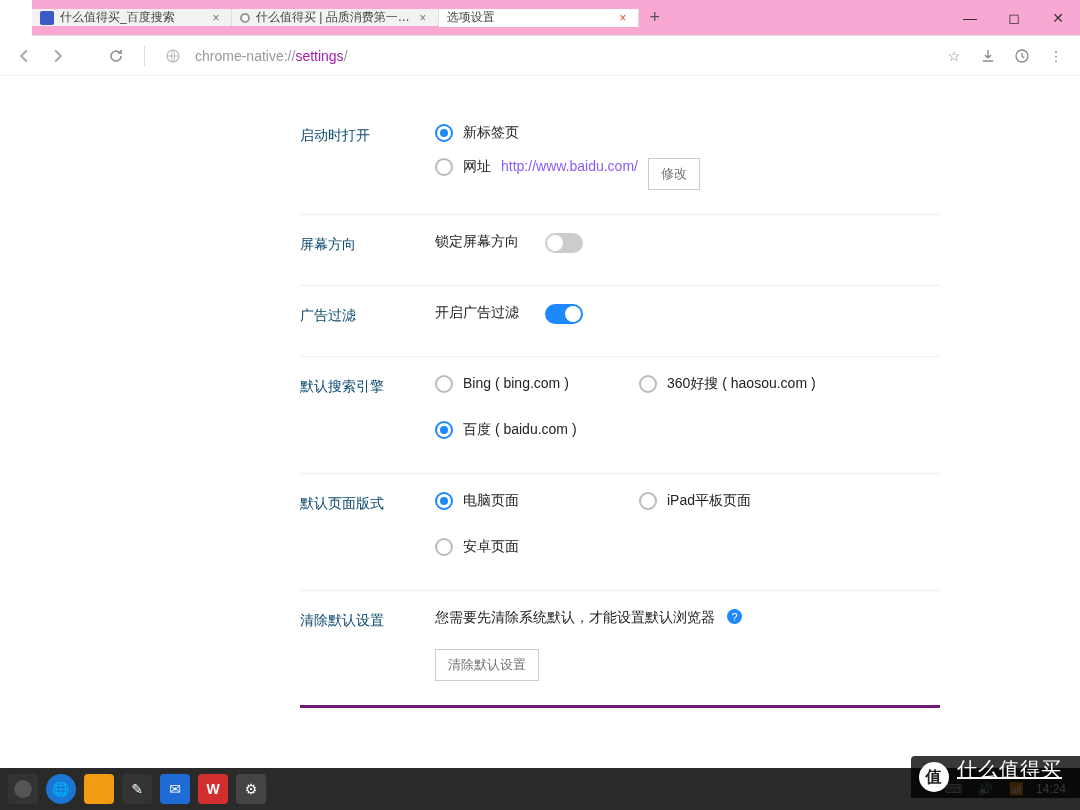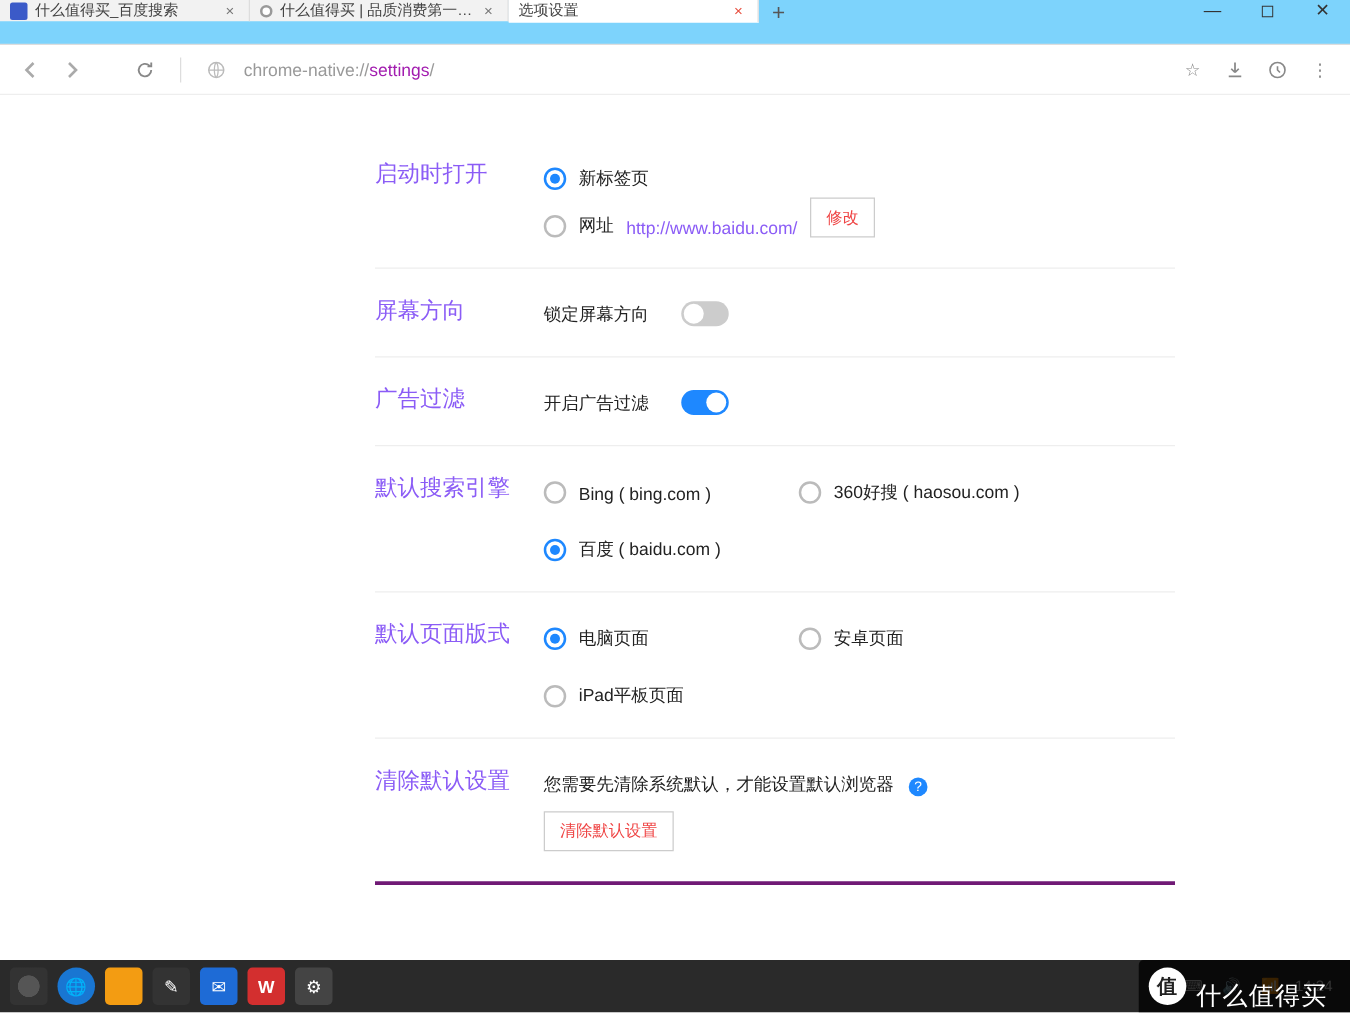--- a/index.html
+++ b/index.html
@@ -1,19 +1,19 @@
 <!DOCTYPE html>
 <html><head>
 <meta charset="utf-8">
 <style>
 * { margin: 0; padding: 0; box-sizing: border-box; }
 body { font-family: "Microsoft YaHei", Arial, sans-serif; font-size: 14px; color: #222; background: #fff; width: 1080px; height: 810px; overflow: hidden; position: relative; }
 
 
-.tabs { height: 36px; background: #7dd3fc; display: flex; align-items: flex-start; border-bottom: 1px solid #ddd; }
+.tabs { height: 36px; background: #f9a8d4; display: flex; align-items: center; border-bottom: 1px solid #ddd; margin-left: 32px; }
 .tab { min-width: 200px; padding: 0 8px; display: flex; align-items: center; gap: 6px; border-right: 1px solid #ddd; font-size: 12px; color: #444; position: relative; background: #f2f2f2; }
 .tab.active { background: #fff; border-bottom: 1px solid #fff; margin-bottom: -1px; }
 .tab .favicon { width: 14px; height: 14px; border-radius: 2px; flex-shrink: 0; }
 .tab .label { flex: 1; white-space: nowrap; overflow: hidden; text-overflow: ellipsis; }
 .tab .close { width: 14px; text-align: center; color: #777; cursor: pointer; }
 .tab.active .close { color: #e74c3c; }
 .newtab { width: 32px; display: flex; align-items: center; justify-content: center; color: #555; font-size: 18px; cursor: pointer; }
 .sys-btns { margin-left: auto; display: flex; }
 .sys-btns span { width: 44px; display: flex; align-items: center; justify-content: center; cursor: pointer; color: #333; }
 
@@ -21,42 +21,42 @@
 .addrbar { height: 40px; display: flex; align-items: center; gap: 10px; padding: 0 12px; border-bottom: 1px solid #eee; }
 .nav-icn { width: 24px; height: 24px; display: flex; align-items: center; justify-content: center; color: #888; cursor: pointer; }
 .addrbar .divider { width: 1px; height: 20px; background: #ddd; margin: 0 6px; }
 .url { color: #999; font-size: 14px; }
 .url b { color: #a21caf; font-weight: normal; }
 .spacer { flex: 1; }
 
 
 .content { padding: 30px 0 20px 300px; height: calc(100% - 36px - 40px - 42px); overflow: auto; }
 .section { display: flex; padding: 18px 0 24px; border-bottom: 1px solid #eee; width: 640px; }
-.section-label { width: 135px; flex-shrink: 0; color: #8b5cf6; font-size: 18px; padding-top: 3px; }
+.section-label { width: 135px; flex-shrink: 0; color: #0c4a6e; font-size: 14px; padding-top: 3px; }
 .section-body { flex: 1; }
-.opt-row { display: flex; align-items: flex-end; min-height: 28px; margin-bottom: 6px; gap: 10px; }
+.opt-row { display: flex; align-items: flex-start; min-height: 28px; margin-bottom: 6px; gap: 10px; }
 .opt-row:last-child { margin-bottom: 0; }
 .radio { width: 18px; height: 18px; border: 2px solid #bbb; border-radius: 50%; position: relative; cursor: pointer; flex-shrink: 0; }
 .radio.checked { border-color: #1e88ff; }
 .radio.checked::after { content: ""; position: absolute; inset: 3px; background: #1e88ff; border-radius: 50%; }
 .gridopts { display: grid; grid-template-columns: 200px 200px; row-gap: 12px; column-gap: 4px; }
-.btn { border: 1px solid #ccc; background: #fff; padding: 6px 12px; font-size: 13px; color: #ef4444; cursor: pointer; }
+.btn { border: 1px solid #ccc; background: #fff; padding: 6px 12px; font-size: 13px; color: #737373; cursor: pointer; }
 .toggle { width: 38px; height: 20px; background: #ccc; border-radius: 10px; position: relative; cursor: pointer; }
 .toggle::after { content: ""; position: absolute; top: 2px; left: 2px; width: 16px; height: 16px; background: #fff; border-radius: 50%; }
 .toggle.on { background: #1e88ff; }
 .toggle.on::after { left: auto; right: 2px; }
 .info-icn { display: inline-flex; width: 15px; height: 15px; background: #1e88ff; color: #fff; border-radius: 50%; align-items: center; justify-content: center; font-size: 11px; margin-left: 2px; }
 
 
 .taskbar { position: absolute; bottom: 0; left: 0; right: 0; height: 42px; background: #2a2a2a; display: flex; align-items: center; padding: 0 8px; gap: 8px; }
 .tb-icn { width: 30px; height: 30px; border-radius: 4px; display: flex; align-items: center; justify-content: center; color: #fff; font-size: 14px; }
 .tb-spacer { flex: 1; }
 .tb-clock { color: #eee; font-size: 12px; margin-right: 6px; }
 .tb-sys { color: #ddd; font-size: 12px; cursor: pointer; padding:0 4px;}
-.watermark { position: absolute; right: 0; bottom: 0; height: 42px; padding: 0 18px 0 46px; background: rgba(0,0,0,.78); color: #fff; display: flex; align-items: flex-end; font-size: 20px; letter-spacing: 1px; border-top-left-radius:4px;}
+.watermark { position: absolute; right: 0; bottom: 12px; height: 42px; padding: 0 18px 0 46px; background: rgba(0,0,0,.78); color: #fff; display: flex; align-items: flex-start; font-size: 20px; letter-spacing: 1px; border-top-left-radius:4px;text-decoration:underline;}
 .watermark::before { content:"值"; position:absolute; left:8px; top:6px; width:30px; height:30px; border-radius:50%; background:#fff; color:#222; display:flex; align-items:center; justify-content:center; font-weight:bold; font-size:16px;}
 </style>
 </head>
 <body>
 
 <div class="tabs">
   <div class="tab">
     <span class="favicon" style="background:#3b5ac8"></span>
     <span class="label">什么值得买_百度搜索</span>
     <span class="close">×</span>
@@ -179,25 +179,25 @@
   <div class="section">
     <div class="section-label">默认页面版式</div>
     <div class="section-body">
       <div class="gridopts">
         <div class="opt-row">
             <span class="radio checked"></span>
             <span>电脑页面</span>
           </div>
         <div class="opt-row">
             <span class="radio"></span>
+            <span>iPad平板页面</span>
+          </div>
+        <div class="opt-row">
+            <span class="radio"></span>
             <span>安卓页面</span>
-          </div>
-        <div class="opt-row">
-            <span class="radio"></span>
-            <span>iPad平板页面</span>
           </div>
       </div>
     </div>
   </div>
 
   <div class="section" style="border-bottom:3px solid #701a75">
     <div class="section-label">清除默认设置</div>
     <div class="section-body">
       <div class="opt-row" style="margin-bottom:12px">
         <span>您需要先清除系统默认，才能设置默认浏览器</span>

